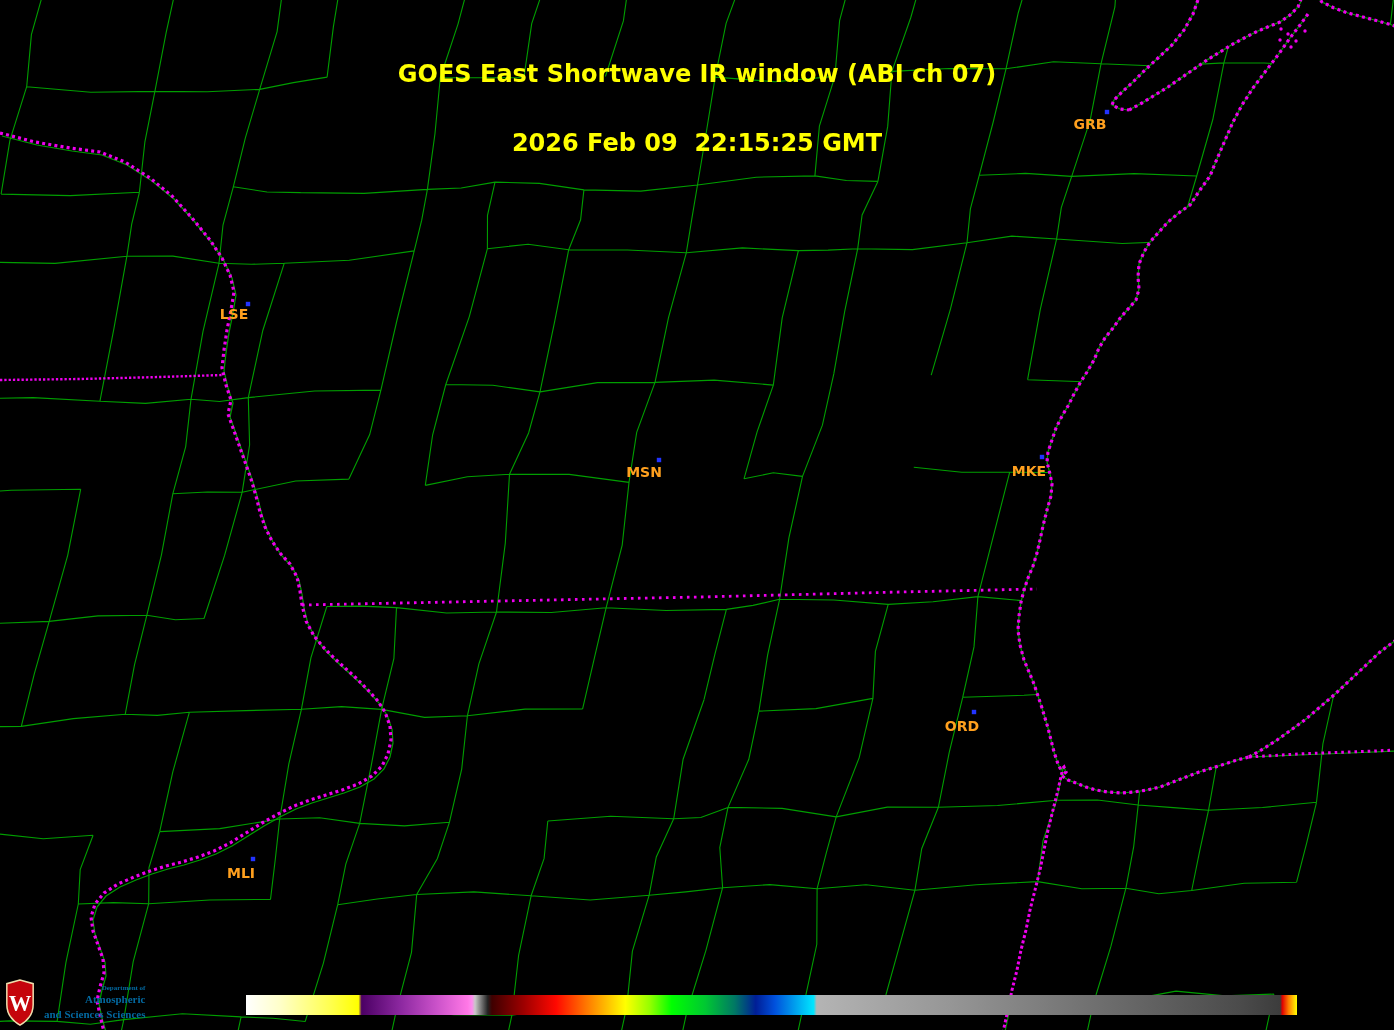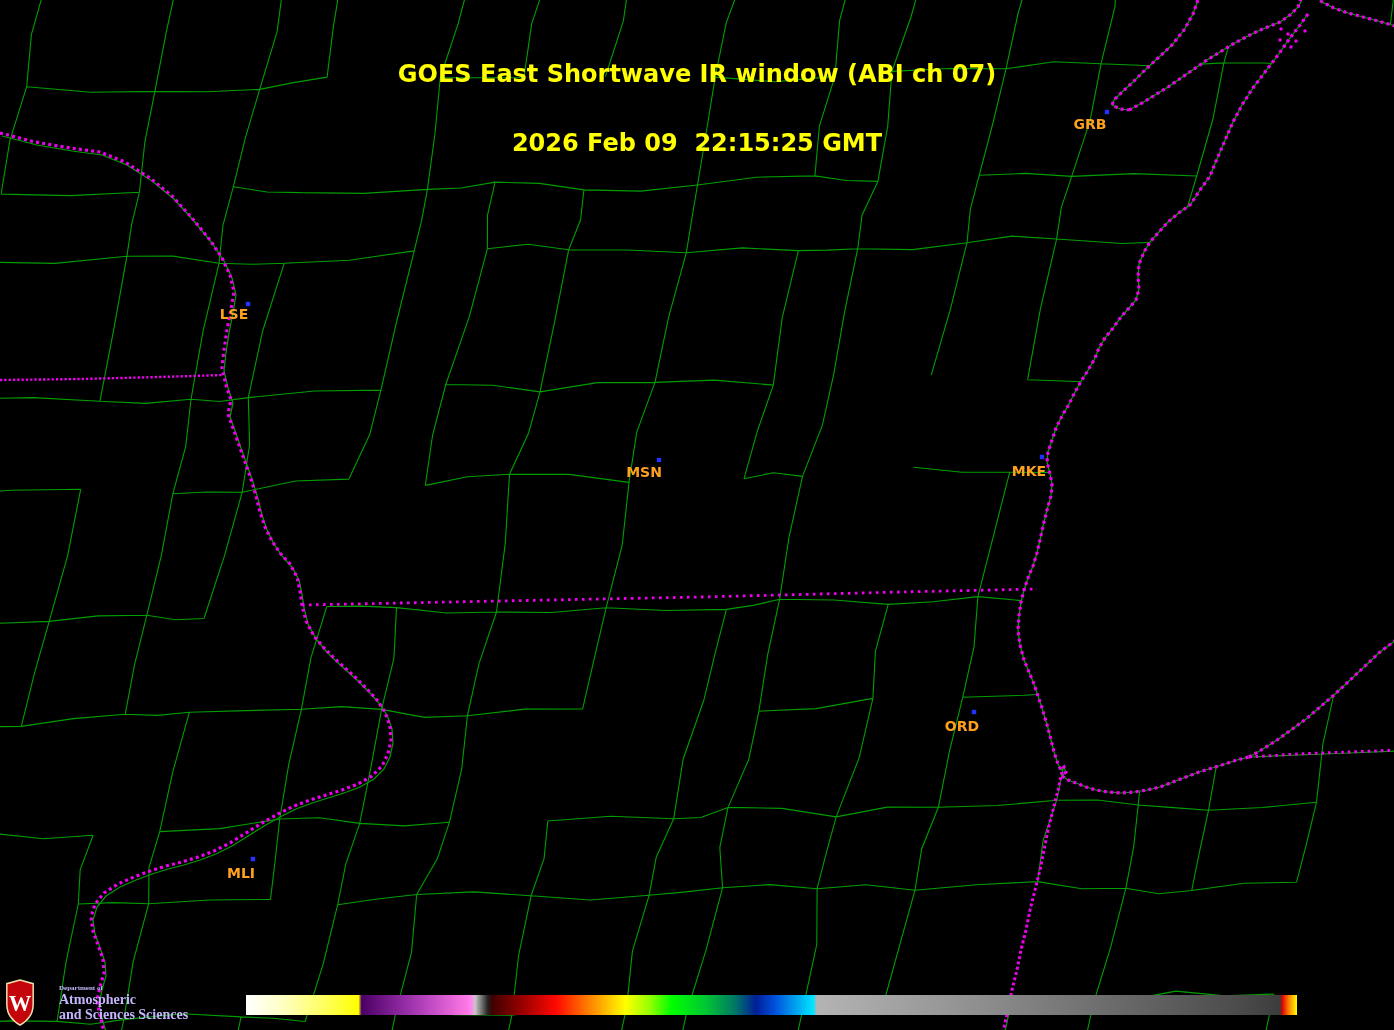--- a/index.html
+++ b/index.html
@@ -3,23 +3,23 @@
 <meta charset="utf-8">
 <style>
   html,body{margin:0;padding:0;background:#000;}
   #stage{position:relative;width:1394px;height:1030px;background:#000;overflow:hidden;
          font-family:"DejaVu Sans","Liberation Sans",sans-serif;}
   #map{position:absolute;left:0;top:0;}
   #title{position:absolute;left:0;top:17px;width:100%;text-align:center;
          color:#ffff00;font-size:24px;font-weight:bold;line-height:23px;white-space:pre;}
   #colorbar{position:absolute;left:246px;top:995px;width:1051px;height:20px;}
   #logo{position:absolute;left:4px;top:978px;display:flex;align-items:center;}
-  #logo .words{margin-left:23px;color:#c4b5fd;font-family:"Liberation Serif",serif;}
+  #logo .words{margin-left:8px;color:#0369a1;font-family:"Liberation Serif",serif;text-align:right;}
   #logo .dept{font-size:7px;line-height:8px;font-weight:bold;}
-  #logo .nm{font-size:14px;line-height:15px;font-weight:bold;}
+  #logo .nm{font-size:11px;line-height:15px;font-weight:bold;}
   .svgtext{font-family:"DejaVu Sans","Liberation Sans",sans-serif;}
 </style>
 </head>
 <body>
 
 <div id="stage">
 
   <svg id="map" width="1394" height="1030" viewBox="0 0 1394 1030">
 
     <path id="mesh" fill="none" stroke="#009e00" stroke-width="1.1" d="M46.0,-17.3L31.4,34.7L26.7,86.7M26.7,86.7L9.9,140.4L1.1,194.1M-16.8,262.0L-26.7,330.5L-33.8,399.0M-33.8,399.0L-44.8,446.8L-58.4,494.5M-58.4,494.5L-79.6,557.2L-89.5,620.0M-89.5,620.0L-97.1,672.7L-109.7,725.4M-109.7,725.4L-125.6,777.8L-141.5,830.2M-141.5,830.2L-150.0,870.4L-156.7,910.5M-181.9,1033.5L-194.9,1093.5M178.9,-25.7L166.1,32.8L154.9,91.4M154.9,91.4L144.9,141.8L139.4,192.3M139.4,192.3L131.7,224.2L126.9,256.2M126.9,256.2L113.9,328.7L99.9,401.3M80.7,489.2L67.7,555.3L49.2,621.4M49.2,621.4L34.3,673.9L21.3,726.4M-6.5,833.4L-10.4,870.8L-23.4,908.2M-23.4,908.2L-33.4,965.6L-38.4,1023.1M-38.4,1023.1L-51.4,1083.1M284.8,-26.1L277.1,31.6L259.7,89.4M259.7,89.4L245.3,138.1L233.3,186.8M233.3,186.8L223.0,225.0L219.0,263.3M219.0,263.3L203.0,331.3L191.0,399.3M191.0,399.3L185.7,446.6L172.8,493.8M172.8,493.8L161.5,554.6L146.8,615.3M146.8,615.3L134.5,664.8L125.2,714.3M93.1,835.2L80.2,869.6L78.3,904.0M78.3,904.0L65.9,962.7L57.1,1021.4M341.6,-23.7L333.4,26.7L327.1,77.1M284.2,263.3L262.8,330.5L248.3,397.6M248.3,397.6L249.6,444.9L242.2,492.2M242.2,492.2L224.6,555.4L204.0,618.5M189.4,712.2L172.8,771.9L159.7,831.6M159.7,831.6L149.0,867.6L148.7,903.7M148.7,903.7L133.2,961.7L123.8,1019.6M123.8,1019.6L110.8,1079.6M472.2,-29.3L458.0,24.1L440.3,77.5M440.3,77.5L435.0,133.5L427.4,189.4M427.4,189.4L421.7,220.2L414.2,250.9M414.2,250.9L396.9,320.5L380.9,390.1M380.9,390.1L369.7,434.6L348.9,479.1M326.8,606.5L310.9,657.9L301.4,709.3M301.4,709.3L288.8,764.1L279.7,819.0M279.7,819.0L275.3,859.2L270.5,899.4M241.1,1016.9L228.1,1076.9M549.9,-30.6L531.7,23.6L523.9,77.7M495.0,182.1L487.5,215.4L487.4,248.7M487.4,248.7L469.3,316.6L445.8,384.5M445.8,384.5L432.6,435.0L425.3,485.4M396.5,607.6L393.9,658.5L381.6,709.4M381.6,709.4L371.1,766.4L359.7,823.4M359.7,823.4L345.8,864.1L337.7,904.7M337.7,904.7L323.4,963.1L305.2,1021.5M631.2,-34.6L623.4,20.9L605.4,76.5M583.9,189.9L580.6,219.8L568.7,249.7M568.7,249.7L554.8,320.8L540.0,391.9M540.0,391.9L528.6,433.0L509.5,474.2M509.5,474.2L505.3,543.1L496.5,612.0M496.5,612.0L478.9,663.9L467.4,715.8M467.4,715.8L461.7,769.1L449.4,822.3M449.4,822.3L437.4,858.4L416.7,894.5M416.7,894.5L411.5,952.3L396.4,1010.2M396.4,1010.2L383.4,1070.2M745.8,-30.5L726.1,23.3L715.2,77.1M715.2,77.1L706.5,131.0L697.5,185.0M697.5,185.0L691.8,218.9L686.3,252.8M686.3,252.8L668.5,317.6L655.0,382.4M655.0,382.4L636.7,432.4L629.0,482.4M629.0,482.4L622.2,545.1L606.1,607.8M606.1,607.8L594.3,658.4L582.6,708.9M547.8,821.0L544.1,858.4L531.1,895.8M531.1,895.8L518.6,955.5L511.9,1015.2M511.9,1015.2L498.9,1075.2M854.6,-35.3L839.6,20.6L834.9,76.4M834.9,76.4L819.4,126.2L814.9,175.9M798.4,250.6L782.2,317.9L773.3,385.1M773.3,385.1L757.1,431.9L744.0,478.8M726.4,609.4L714.8,654.6L704.0,699.7M704.0,699.7L683.1,759.2L673.7,818.8M673.7,818.8L656.3,857.0L649.1,895.3M649.1,895.3L632.4,951.1L626.7,1006.9M626.7,1006.9L613.7,1066.9M926.1,-36.4L910.8,17.5L891.9,71.4M891.9,71.4L887.7,126.4L877.9,181.4M877.9,181.4L862.1,215.0L857.7,248.7M857.7,248.7L844.7,311.3L833.8,373.9M833.8,373.9L822.4,425.2L802.5,476.4M802.5,476.4L788.9,537.9L779.6,599.3M779.6,599.3L767.6,655.2L758.9,711.1M758.9,711.1L748.8,759.3L728.0,807.4M728.0,807.4L719.8,847.6L722.6,887.7M722.6,887.7L706.0,950.1L686.7,1012.5M686.7,1012.5L673.7,1072.5M1034.5,-42.7L1018.2,13.0L1006.0,68.8M1006.0,68.8L993.2,122.0L979.3,175.2M979.3,175.2L970.4,208.9L967.0,242.7M967.0,242.7L950.5,308.9L931.2,375.1M888.2,604.4L875.4,651.4L872.9,698.4M872.9,698.4L859.2,757.6L836.2,816.9M836.2,816.9L826.3,852.8L817.1,888.7M817.1,888.7L816.8,944.3L804.8,999.9M804.8,999.9L791.8,1059.9M1118.7,-49.8L1114.9,7.0L1101.0,63.8M1101.0,63.8L1090.2,120.1L1071.7,176.4M1071.7,176.4L1061.3,207.7L1056.6,239.0M1056.6,239.0L1040.3,309.3L1027.6,379.7M1009.7,472.2L993.8,534.4L977.9,596.6M977.9,596.6L974.0,646.9L962.7,697.3M962.7,697.3L949.3,752.2L938.4,807.2M938.4,807.2L921.7,848.7L914.9,890.3M914.9,890.3L898.8,948.4L882.7,1006.5M1251.8,-43.3L1238.4,9.8L1223.9,62.9M1223.9,62.9L1212.8,119.5L1196.7,176.0M1196.7,176.0L1187.1,208.4L1187.8,240.9M1187.8,240.9L1168.8,309.7L1152.7,378.5M1136.4,470.4L1126.5,534.6L1105.7,598.8M1105.7,598.8L1091.3,645.3L1085.2,691.7M1085.2,691.7L1067.7,746.0L1056.6,800.3M1056.6,800.3L1043.0,840.9L1037.6,881.6M1010.6,1005.8L997.6,1065.8M1305.1,65.9L1300.5,117.3L1290.0,168.7M1290.0,168.7L1286.3,204.4L1275.5,240.2M1275.5,240.2L1261.1,304.6L1246.1,369.0M1246.1,369.0L1233.5,418.5L1219.7,468.0M1219.7,468.0L1212.6,530.1L1197.0,592.1M1160.8,700.0L1143.7,752.5L1138.2,805.0M1138.2,805.0L1133.7,846.6L1125.9,888.2M1125.9,888.2L1110.9,946.4L1093.1,1004.5M1093.1,1004.5L1080.1,1064.5M1399.5,-51.1L1392.4,7.6L1385.5,66.4M1385.5,66.4L1371.6,116.8L1352.2,167.2M1352.2,167.2L1350.6,197.8L1338.7,228.3M1338.7,228.3L1316.7,298.7L1302.5,369.1M1302.5,369.1L1293.3,418.8L1289.4,468.6M1289.4,468.6L1268.5,531.1L1256.2,593.6M1256.2,593.6L1244.0,642.6L1235.9,691.6M1235.9,691.6L1219.0,751.0L1208.5,810.3M1208.5,810.3L1199.8,850.4L1191.7,890.5M1506.0,-51.6L1495.7,4.6L1478.4,60.8M1478.4,60.8L1470.9,113.7L1452.9,166.6M1452.9,166.6L1446.9,201.8L1440.0,237.0M1408.7,366.0L1404.4,413.4L1389.4,460.9M1389.4,460.9L1384.2,524.3L1368.8,587.7M1335.8,685.5L1322.9,743.9L1316.5,802.3M1316.5,802.3L1306.9,842.2L1296.6,882.2M1273.9,994.1L1260.9,1054.1M178.9,-25.7L231.8,-28.5L284.8,-26.1M284.8,-26.1L313.2,-26.2L341.6,-23.7M341.6,-23.7L406.9,-25.4L472.2,-29.3M472.2,-29.3L511.1,-34.9L549.9,-30.6M549.9,-30.6L590.6,-27.6L631.2,-34.6M631.2,-34.6L688.5,-35.9L745.8,-30.5M745.8,-30.5L800.2,-28.9L854.6,-35.3M854.6,-35.3L890.3,-30.9L926.1,-36.4M926.1,-36.4L980.3,-44.0L1034.5,-42.7M1118.7,-49.8L1185.2,-50.3L1251.8,-43.3M1251.8,-43.3L1288.0,-52.2L1324.3,-52.3M1324.3,-52.3L1361.9,-48.3L1399.5,-51.1M1399.5,-51.1L1452.8,-48.7L1506.0,-51.6M26.7,86.7L90.8,92.2L154.9,91.4M154.9,91.4L207.3,91.8L259.7,89.4M259.7,89.4L293.4,82.6L327.1,77.1M440.3,77.5L482.1,77.7L523.9,77.7M715.2,77.1L775.0,81.7L834.9,76.4M891.9,71.4L948.9,68.5L1006.0,68.8M1006.0,68.8L1053.5,61.8L1101.0,63.8M1101.0,63.8L1162.4,66.3L1223.9,62.9M1223.9,62.9L1264.5,63.0L1305.1,65.9M1305.1,65.9L1345.3,70.1L1385.5,66.4M1385.5,66.4L1431.9,68.5L1478.4,60.8M1.1,194.1L70.2,195.6L139.4,192.3M233.3,186.8L267.0,192.0L300.7,192.6M300.7,192.6L364.0,193.4L427.4,189.4M427.4,189.4L461.2,188.0L495.0,182.1M495.0,182.1L539.4,183.4L583.9,189.9M583.9,189.9L640.7,191.1L697.5,185.0M697.5,185.0L756.2,177.2L814.9,175.9M814.9,175.9L846.4,180.5L877.9,181.4M979.3,175.2L1025.5,173.4L1071.7,176.4M1071.7,176.4L1134.2,173.6L1196.7,176.0M1352.2,167.2L1402.5,164.9L1452.9,166.6M-16.8,262.0L55.0,263.4L126.9,256.2M126.9,256.2L172.9,256.1L219.0,263.3M219.0,263.3L251.6,264.3L284.2,263.3M284.2,263.3L349.2,260.2L414.2,250.9M487.4,248.7L528.1,244.2L568.7,249.7M568.7,249.7L627.5,250.0L686.3,252.8M686.3,252.8L742.4,247.9L798.4,250.6M798.4,250.6L828.1,250.1L857.7,248.7M857.7,248.7L912.4,249.6L967.0,242.7M967.0,242.7L1011.8,236.1L1056.6,239.0M1056.6,239.0L1122.2,243.5L1187.8,240.9M1187.8,240.9L1231.7,243.0L1275.5,240.2M1275.5,240.2L1307.1,233.2L1338.7,228.3M1338.7,228.3L1389.4,231.7L1440.0,237.0M-33.8,399.0L33.0,397.6L99.9,401.3M99.9,401.3L145.4,403.4L191.0,399.3M191.0,399.3L219.6,401.5L248.3,397.6M248.3,397.6L314.6,391.0L380.9,390.1M445.8,384.5L492.9,385.3L540.0,391.9M540.0,391.9L597.5,382.6L655.0,382.4M655.0,382.4L714.2,380.1L773.3,385.1M1027.6,379.7L1090.2,382.0L1152.7,378.5M1152.7,378.5L1199.4,375.9L1246.1,369.0M1246.1,369.0L1274.3,367.8L1302.5,369.1M-58.4,494.5L11.2,490.3L80.7,489.2M172.8,493.8L207.5,492.0L242.2,492.2M242.2,492.2L295.6,481.0L348.9,479.1M425.3,485.4L467.4,476.7L509.5,474.2M509.5,474.2L569.2,474.4L629.0,482.4M744.0,478.8L773.3,472.8L802.5,476.4M913.8,467.2L961.8,472.3L1009.7,472.2M1009.7,472.2L1073.1,472.8L1136.4,470.4M1136.4,470.4L1178.0,472.9L1219.7,468.0M1219.7,468.0L1254.6,472.4L1289.4,468.6M1289.4,468.6L1339.4,462.3L1389.4,460.9M-89.5,620.0L-20.1,624.0L49.2,621.4M49.2,621.4L98.0,615.9L146.8,615.3M146.8,615.3L175.4,619.8L204.0,618.5M326.8,606.5L361.6,606.1L396.5,607.6M396.5,607.6L446.5,613.0L496.5,612.0M496.5,612.0L551.3,612.5L606.1,607.8M606.1,607.8L666.2,610.5L726.4,609.4M726.4,609.4L753.0,605.4L779.6,599.3M779.6,599.3L833.9,600.0L888.2,604.4M888.2,604.4L933.0,601.8L977.9,596.6M977.9,596.6L1041.8,602.5L1105.7,598.8M1197.0,592.1L1226.6,594.9L1256.2,593.6M1256.2,593.6L1312.5,594.3L1368.8,587.7M-109.7,725.4L-44.2,727.1L21.3,726.4M21.3,726.4L73.3,718.6L125.2,714.3M125.2,714.3L157.3,715.4L189.4,712.2M189.4,712.2L245.4,710.6L301.4,709.3M301.4,709.3L341.5,706.6L381.6,709.4M381.6,709.4L424.5,717.4L467.4,715.8M467.4,715.8L525.0,709.1L582.6,708.9M758.9,711.1L815.9,708.6L872.9,698.4M962.7,697.3L1024.0,695.3L1085.2,691.7M1085.2,691.7L1123.0,700.7L1160.8,700.0M1160.8,700.0L1198.3,698.1L1235.9,691.6M1235.9,691.6L1285.8,689.6L1335.8,685.5M-141.5,830.2L-74.0,828.5L-6.5,833.4M-6.5,833.4L43.3,838.7L93.1,835.2M159.7,831.6L219.7,828.6L279.7,819.0M279.7,819.0L319.7,817.8L359.7,823.4M359.7,823.4L404.5,825.9L449.4,822.3M547.8,821.0L610.7,816.2L673.7,818.8M673.7,818.8L700.8,817.5L728.0,807.4M728.0,807.4L782.1,808.4L836.2,816.9M836.2,816.9L887.3,807.1L938.4,807.2M938.4,807.2L997.5,805.5L1056.6,800.3M1056.6,800.3L1097.4,800.0L1138.2,805.0M1138.2,805.0L1173.4,807.6L1208.5,810.3M1208.5,810.3L1262.5,807.5L1316.5,802.3M-156.7,910.5L-90.0,913.5L-23.4,908.2M78.3,904.0L113.5,902.6L148.7,903.7M148.7,903.7L209.6,900.0L270.5,899.4M337.7,904.7L377.2,899.0L416.7,894.5M416.7,894.5L473.9,891.9L531.1,895.8M531.1,895.8L590.1,900.0L649.1,895.3M649.1,895.3L685.8,891.9L722.6,887.7M722.6,887.7L769.8,884.6L817.1,888.7M817.1,888.7L866.0,884.7L914.9,890.3M914.9,890.3L976.3,884.8L1037.6,881.6M1037.6,881.6L1081.8,888.7L1125.9,888.2M1125.9,888.2L1158.8,893.7L1191.7,890.5M1191.7,890.5L1244.2,883.3L1296.6,882.2M-181.9,1033.5L-110.1,1025.6L-38.4,1023.1M-38.4,1023.1L9.4,1020.9L57.1,1021.4M57.1,1021.4L90.4,1024.3L123.8,1019.6M123.8,1019.6L182.4,1013.7L241.1,1016.9M241.1,1016.9L273.1,1018.3L305.2,1021.5M396.4,1010.2L454.2,1014.7L511.9,1015.2M511.9,1015.2L569.3,1006.5L626.7,1006.9M626.7,1006.9L656.7,1012.3L686.7,1012.5M804.8,999.9L843.7,1006.0L882.7,1006.5M882.7,1006.5L946.7,1001.2L1010.6,1005.8M1010.6,1005.8L1051.8,1005.3L1093.1,1004.5M1093.1,1004.5L1134.5,998.9L1175.9,991.1M1175.9,991.1L1224.9,995.9L1273.9,994.1"></path>

